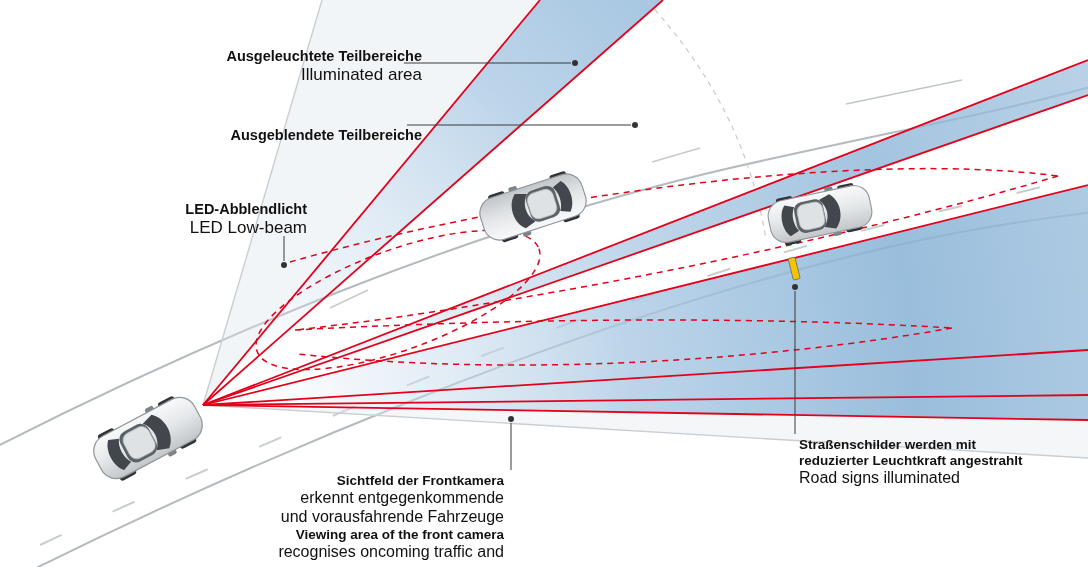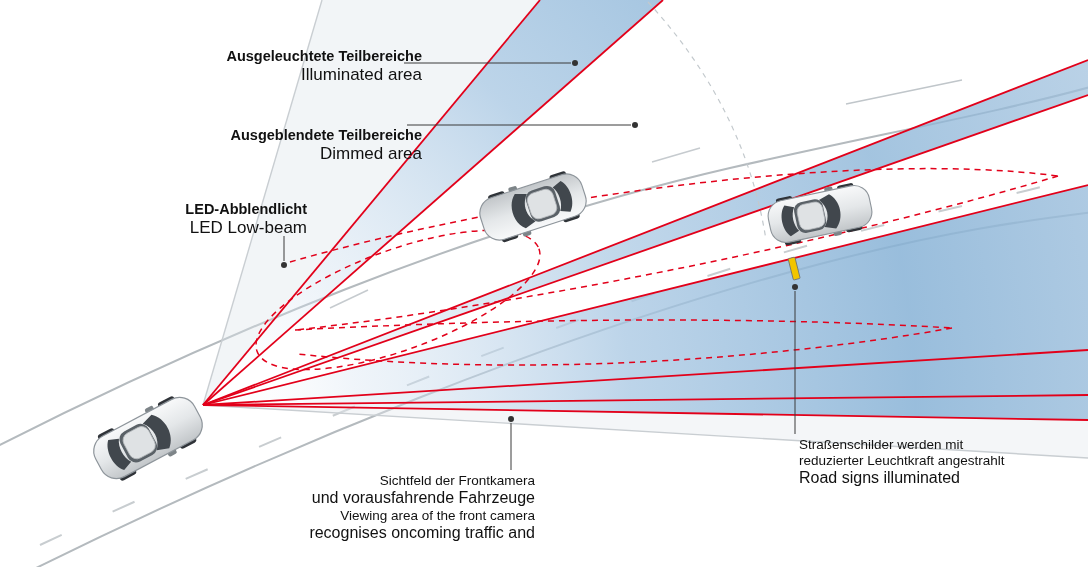--- a/index.html
+++ b/index.html
@@ -10,21 +10,21 @@
     background: #ffffff;
     overflow: hidden;
     font-family: "Liberation Sans", sans-serif;
     color: #111111;
     padding-left: 22px;
   }
   .stage svg { position: absolute; left: 0; top: 0; }
   .lbl { position: absolute; line-height: 1.18; white-space: nowrap; }
   .lbl .de-bold { font-weight: bold; font-size: 14.5px; display: block; }
   .lbl .reg { font-weight: normal; font-size: 17px; display: block; }
-  .lbl .sm-bold { font-weight: normal; font-size: 13.5px; display: block; }
+  .lbl .sm-bold { font-weight: bold; font-size: 13.5px; display: block; }
   .lbl .sm-reg { font-weight: normal; font-size: 16px; display: block; }
   .align-r { text-align: right; }
   .align-l { text-align: left; }
 </style>
 </head>
 <body>
 
 <div class="stage">
 
   <svg width="1088" height="567" viewBox="0 0 1088 567">
@@ -115,30 +115,30 @@
     </g>
   </svg>
 
   <div class="lbl align-r" style="right:688px; top:48px;">
     <span class="de-bold">Ausgeleuchtete Teilbereiche</span>
     <span class="reg">Illuminated area</span>
   </div>
 
   <div class="lbl align-r" style="right:688px; top:111px;margin-top:16px;">
     <span class="de-bold">Ausgeblendete Teilbereiche</span>
-    <span class="reg">Dimmed area</span>
   </div>
 
   <div class="lbl align-r" style="right:803px; top:201px;margin-left:47px;">
     <span class="de-bold">LED-Abblendlicht</span>
     <span class="reg">LED Low-beam</span>
   </div>
 
-  <div class="lbl align-r" style="right:575px; top:473px;">
+  <div class="lbl align-r" style="right:606px; top:473px;">
     <span class="sm-bold">Sichtfeld der Frontkamera</span>
+    <span class="sm-reg">erkennt entgegenkommende</span>
     <span class="sm-reg">und vorausfahrende Fahrzeuge</span>
     <span class="sm-bold">Viewing area of the front camera</span>
     <span class="sm-reg">recognises oncoming traffic and</span>
   </div>
 
   <div class="lbl align-l" style="left:799px; top:437px;">
     <span class="sm-bold">Straßenschilder werden mit</span>
     <span class="sm-bold">reduzierter Leuchtkraft angestrahlt</span>
     <span class="sm-reg">Road signs illuminated</span>
   </div>

